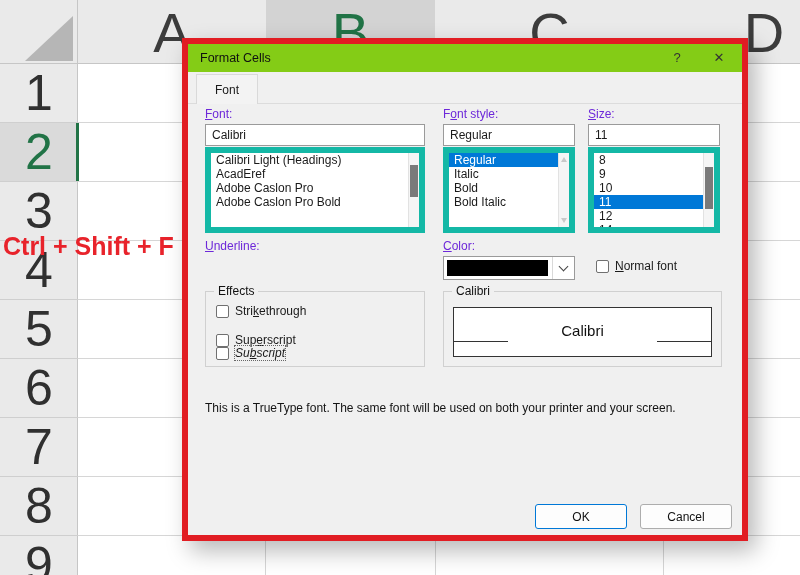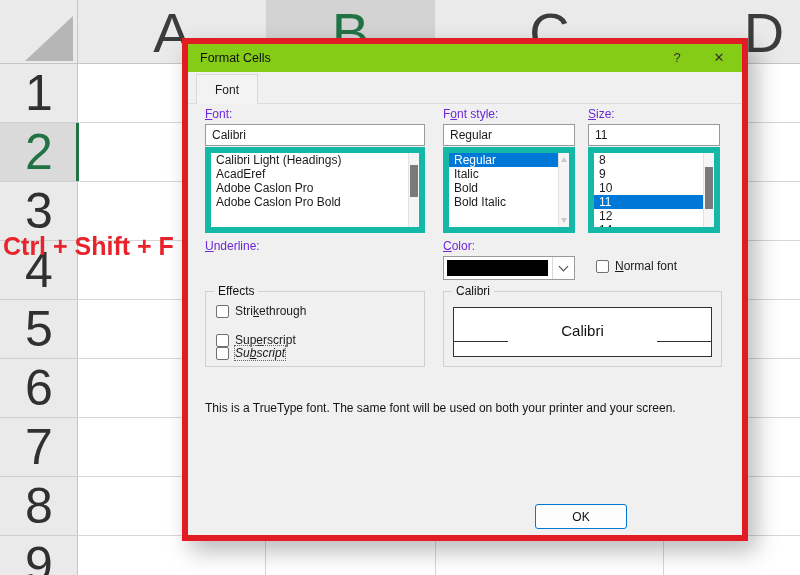--- a/index.html
+++ b/index.html
@@ -219,15 +219,16 @@
     <div class="preview-box">
       <span class="baseline left"></span>
       <span class="baseline right"></span>
       <span class="preview-sample">Calibri</span>
     </div>
   </div>
 
   <div class="note">This is a TrueType font.  The same font will be used on both your printer and your screen.</div>
 
   <div class="btn default" style="left:347px; top:460px;">OK</div>
+  <div class="btn" style="left:452px; top:460px;">Cancel</div>
 
 </div>
 </div>
 
 </body></html>

